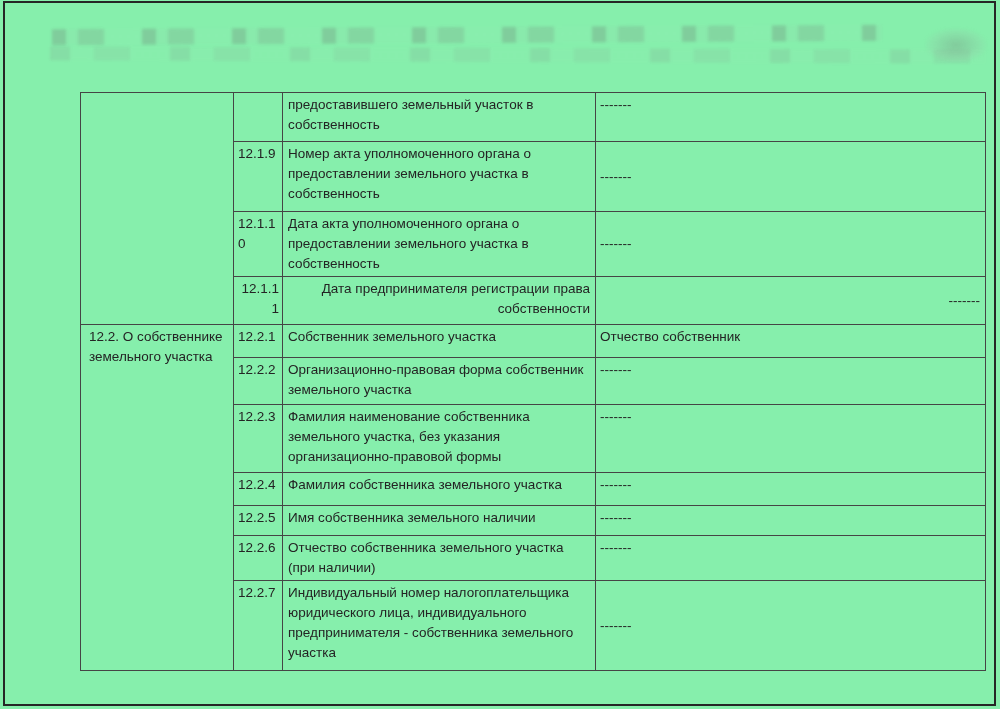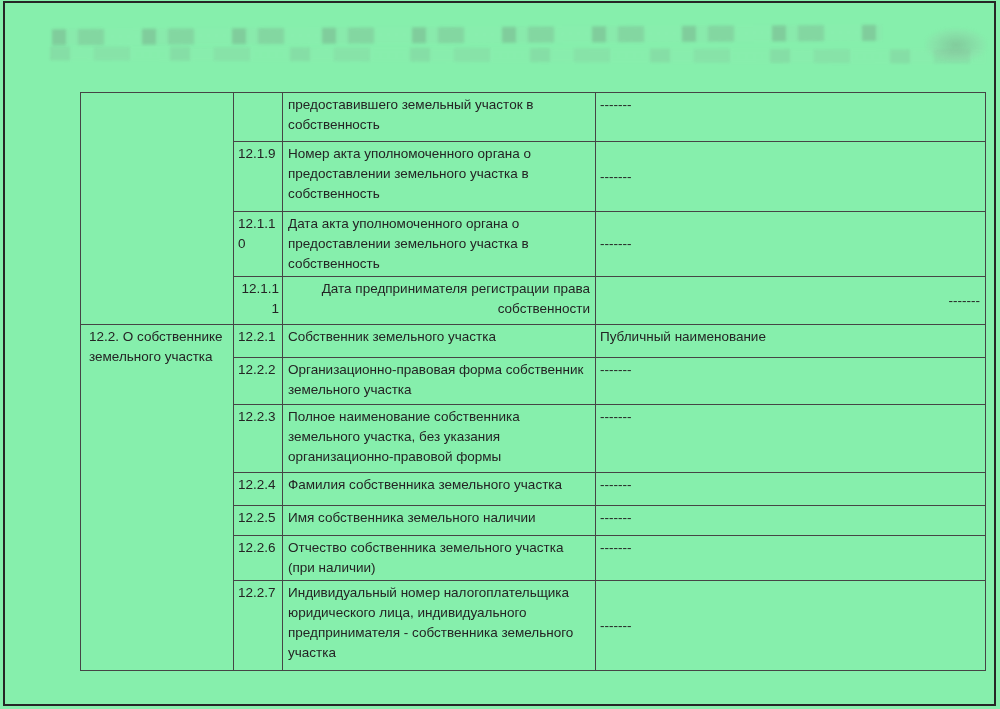--- a/index.html
+++ b/index.html
@@ -126,30 +126,30 @@
       </tr>
       <tr>
         <td class="num">12.1.11</td>
         <td class="desc">Дата предпринимателя регистрации права собственности</td>
         <td class="val v-mid">-------</td>
       </tr>
       <tr>
         <td class="sec" rowspan="7">12.2. О собственнике земельного участка</td>
         <td class="num">12.2.1</td>
         <td class="desc">Собственник земельного участка</td>
-        <td class="val">Публичный наименование</td>
+        <td class="val">Отчество собственник</td>
       </tr>
       <tr>
         <td class="num">12.2.2</td>
         <td class="desc">Организационно-правовая форма собственник земельного участка</td>
         <td class="val">-------</td>
       </tr>
       <tr>
         <td class="num">12.2.3</td>
-        <td class="desc">Полное наименование собственника земельного участка, без указания организационно-правовой формы</td>
+        <td class="desc">Фамилия наименование собственника земельного участка, без указания организационно-правовой формы</td>
         <td class="val">-------</td>
       </tr>
       <tr>
         <td class="num">12.2.4</td>
         <td class="desc">Фамилия собственника земельного участка</td>
         <td class="val">-------</td>
       </tr>
       <tr>
         <td class="num">12.2.5</td>
         <td class="desc">Имя собственника земельного наличии</td>

